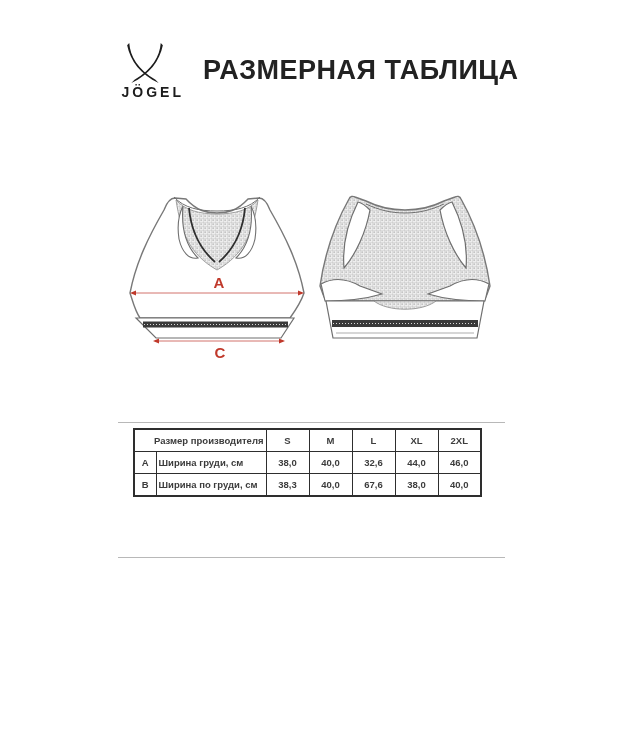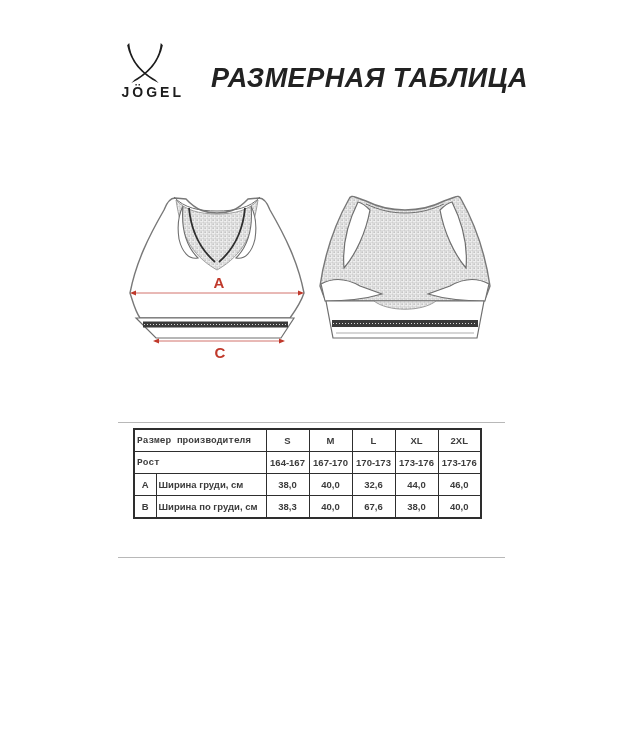--- a/index.html
+++ b/index.html
@@ -9,22 +9,22 @@
   }
   .page{position:absolute;inset:0;}
 
   
   .logo-symbol{position:absolute;left:126px;top:42px;width:38px;height:42px;}
   .logo-text{
     position:absolute;left:98px;top:84px;width:86px;text-align:right;
     font-size:14px;font-weight:bold;letter-spacing:3px;color:#1c1c1c;
   }
   .page-title{
-    position:absolute;left:195px;top:47px;margin:16px;
-    font-size:27px;font-weight:bold;color:#222;letter-spacing:0.5px;white-space:nowrap;font-style:italic;
+    position:absolute;left:195px;top:47px;margin:8px;
+    font-size:27px;font-weight:bold;color:#222;letter-spacing:0.5px;white-space:nowrap;
   }
 
   
   .fig-front{position:absolute;left:123px;top:194px;width:188px;height:168px;}
   .fig-back{position:absolute;left:316px;top:194px;width:178px;height:152px;}
   .dim-letter{font-family:"Liberation Sans",sans-serif;font-size:15px;font-weight:bold;fill:#c0392b;}
 
   
   .rule{position:absolute;left:118px;width:387px;height:1px;background:#b8b8b8;}
   .rule-top{top:422px;}
@@ -32,21 +32,21 @@
 
   
   table.size-table{
     position:absolute;left:133px;top:428px;border-collapse:collapse;
     border:2px solid #2e2e2e;table-layout:fixed;
   }
   .size-table td{
     border:1px solid #2e2e2e;height:21px;text-align:center;vertical-align:middle;
     font-size:9.5px;font-weight:bold;color:#3c3c3c;padding:0 2px;white-space:nowrap;
   }
-  .size-table td.lbl{ text-align:left;font-family:Liberation Mono, monospace;}
+  .size-table td.lbl{ text-align:right;}
   .size-table td.mlbl{text-align:left;}
   .col-letter{width:22px;}
   .col-label{width:110px;}
   .col-val{width:43px;}
 </style>
 </head>
 <body>
 
 <div class="page">
 
@@ -136,28 +136,20 @@
     <tbody>
       <tr>
         <td colspan="2" class="lbl">Размер производителя</td>
         <td>S</td>
         <td>M</td>
         <td>L</td>
         <td>XL</td>
         <td>2XL</td>
       </tr>
       <tr>
-        <td colspan="2" class="lbl">Рост</td>
-        <td>164-167</td>
-        <td>167-170</td>
-        <td>170-173</td>
-        <td>173-176</td>
-        <td>173-176</td>
-      </tr>
-      <tr>
         <td>A</td>
         <td class="mlbl">Ширина груди, см</td>
         <td>38,0</td>
         <td>40,0</td>
         <td>32,6</td>
         <td>44,0</td>
         <td>46,0</td>
       </tr>
       <tr>
         <td>B</td>

